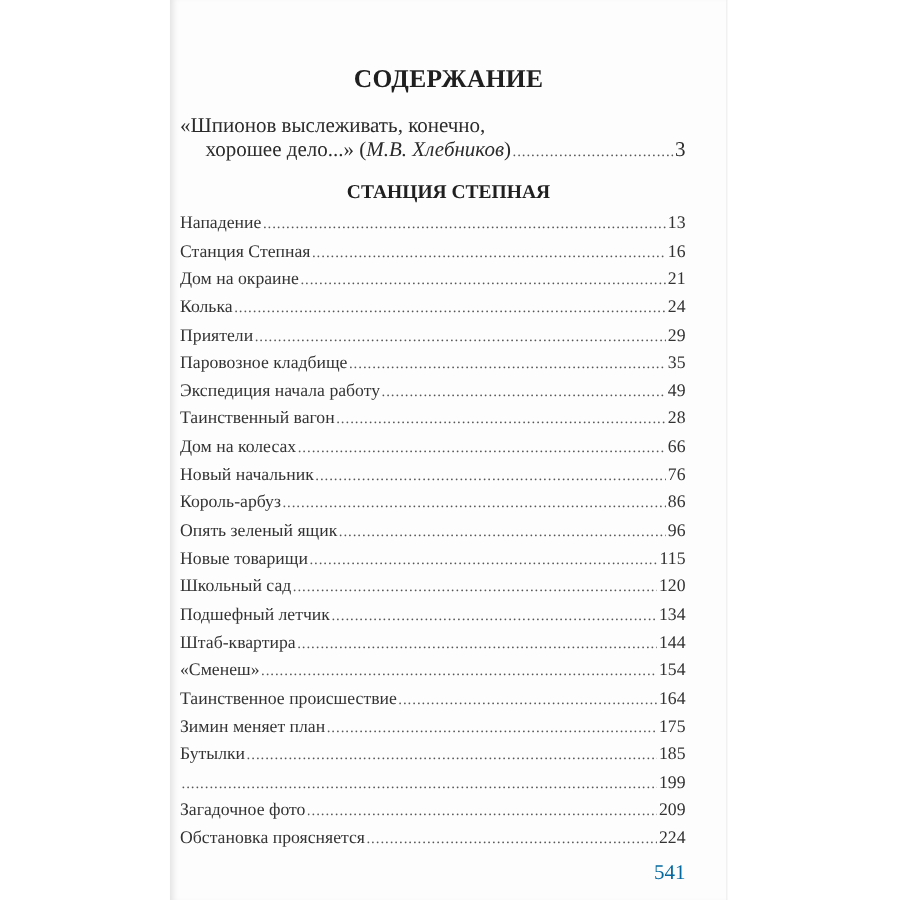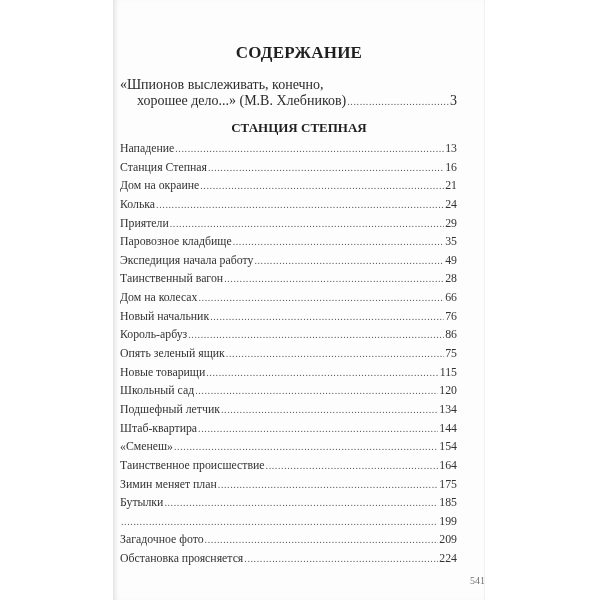--- a/index.html
+++ b/index.html
@@ -93,30 +93,29 @@
       white-space: nowrap;
       margin: 0 1px;
       color: #555;
       letter-spacing: 0.6px;
       font-size: 10px;
     }
     .leader::before {
       content: "..................................................................................................................................................................";
     }
     .entry-page, .intro-page { flex: 0 0 auto; text-align: right; }
-    .italic { }
+    .italic { font-style: italic; }
     .folio {
       position: absolute;
       left: 0;
       width: 344px;
       top: 575px;
       text-align: right;
-      font-size: 10px;
-      color: #737373;
-      margin-left: 28px;
+      font-size: 14px;
+      color: #0369a1;
     }
   </style>
 </head>
 <body>
 
 <div class="page">
 
   <div class="toc-title">СОДЕРЖАНИЕ</div>
 
   <div class="intro">
@@ -182,21 +181,21 @@
         <span class="entry-page">76</span>
       </li>
     <li class="entry">
         <span class="entry-title">Король-арбуз</span>
         <span class="leader"></span>
         <span class="entry-page">86</span>
       </li>
     <li class="entry">
         <span class="entry-title">Опять зеленый ящик</span>
         <span class="leader"></span>
-        <span class="entry-page">75</span>
+        <span class="entry-page">96</span>
       </li>
     <li class="entry">
         <span class="entry-title">Новые товарищи</span>
         <span class="leader"></span>
         <span class="entry-page">115</span>
       </li>
     <li class="entry">
         <span class="entry-title">Школьный сад</span>
         <span class="leader"></span>
         <span class="entry-page">120</span>

